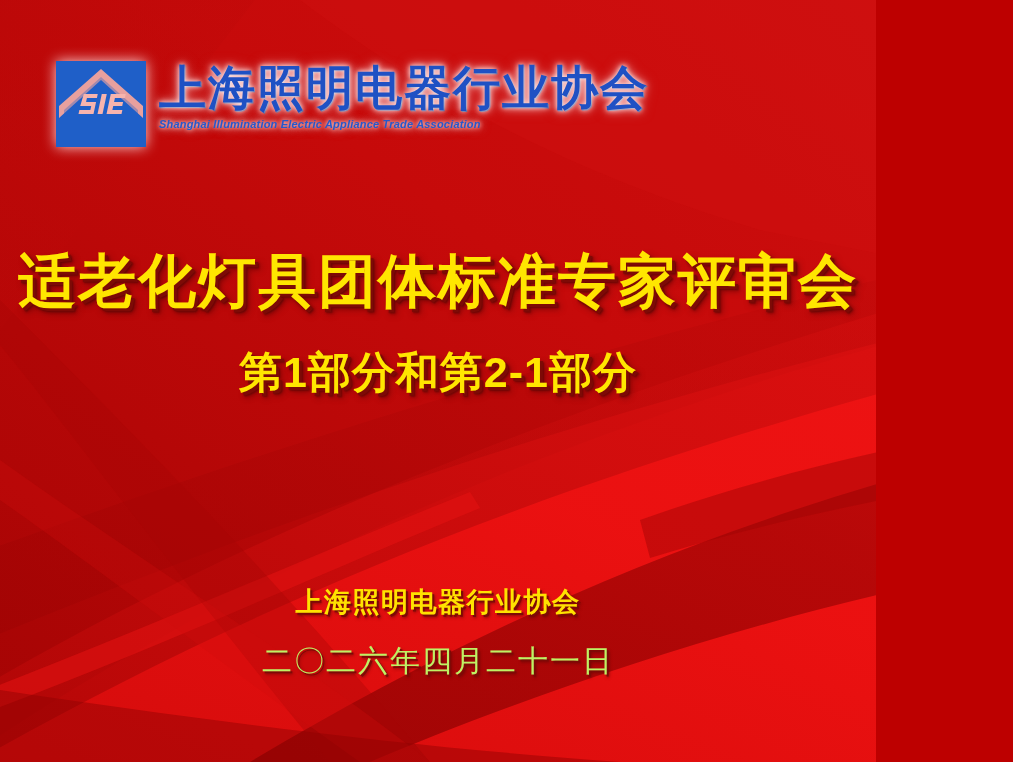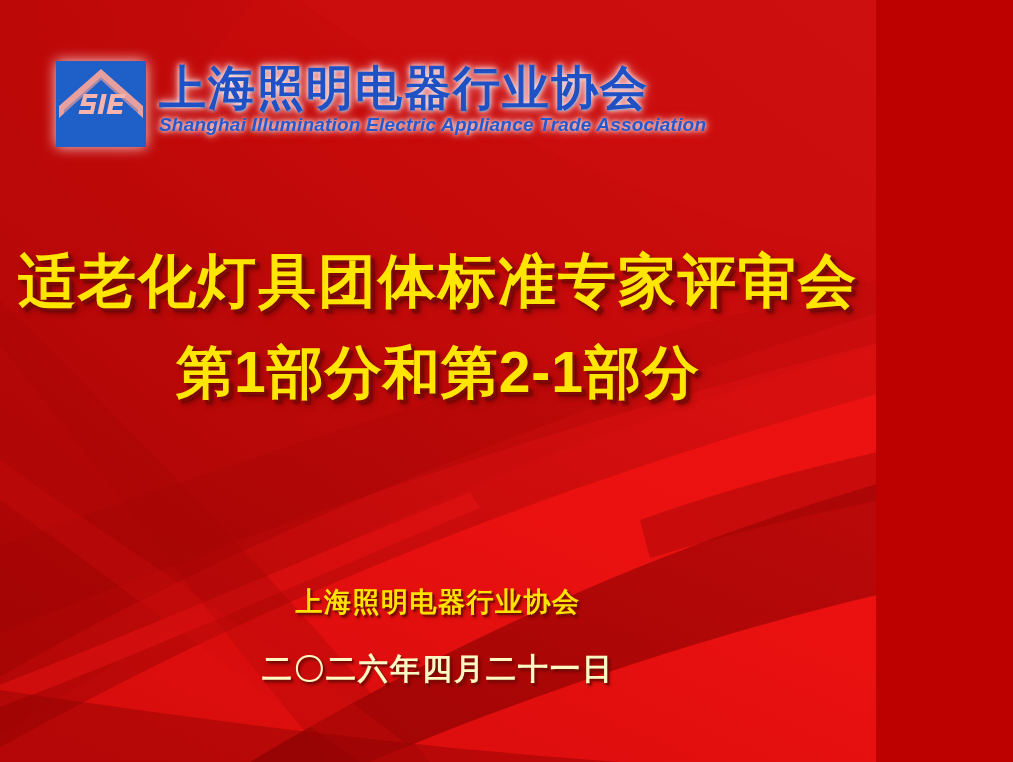--- a/index.html
+++ b/index.html
@@ -61,21 +61,21 @@
     text-shadow:
        0 0 5px rgba(255,235,235,.98),
        0 0 9px rgba(255,225,225,.85),
        0 0 14px rgba(255,220,220,.55),
        1px 1px 0 #15387f;
   }
 
   .logo-en {
     display:block;
     margin-top:1px;
-    font-size:19px;
+    font-size:11px;
     line-height:19px;
     font-weight:bold;
     font-style:italic;
     letter-spacing:.2px;
     color:#2558cc;
     white-space:nowrap;
     text-shadow:
        0 0 4px rgba(255,238,238,.98),
        0 0 8px rgba(255,228,228,.8),
        0 0 12px rgba(255,222,222,.5);
@@ -98,21 +98,21 @@
     color:#ffe600;
     text-shadow:
        3px 3px 0 #7d0a06,
        4px 4px 2px rgba(90,6,4,.75),
        5px 5px 6px rgba(60,4,3,.5);
   }
 
   #sub-title {
     display:block;
     margin-top:33px;
-    font-size:57px;
+    font-size:43px;
     line-height:50px;
     letter-spacing:1px;
     font-weight:bold;
     color:#ffe600;
     text-shadow:
        3px 3px 0 #7d0a06,
        4px 4px 2px rgba(90,6,4,.72),
        5px 5px 6px rgba(60,4,3,.45);
   }
 
@@ -131,26 +131,26 @@
     font-weight:bold;
     letter-spacing:1.5px;
     color:#ffe200;
     text-shadow:
        2px 2px 0 #7d0a06,
        2.5px 2.5px 3px rgba(70,5,4,.55);
   }
 
   #event-date {
     display:block;
-    margin-top:31px;
+    margin-top:23px;
     font-size:30px;
     line-height:38px;
-    font-weight:bold;
+    font-weight:normal;
     letter-spacing:2px;
-    color:#fef9c3;
+    color:#bef264;
     text-shadow:
        2px 2px 0 #7d0a06,
        2.5px 2.5px 3px rgba(70,5,4,.55);
   }
 </style>
 </head>
 <body>
 
 <div id="slide">
 

